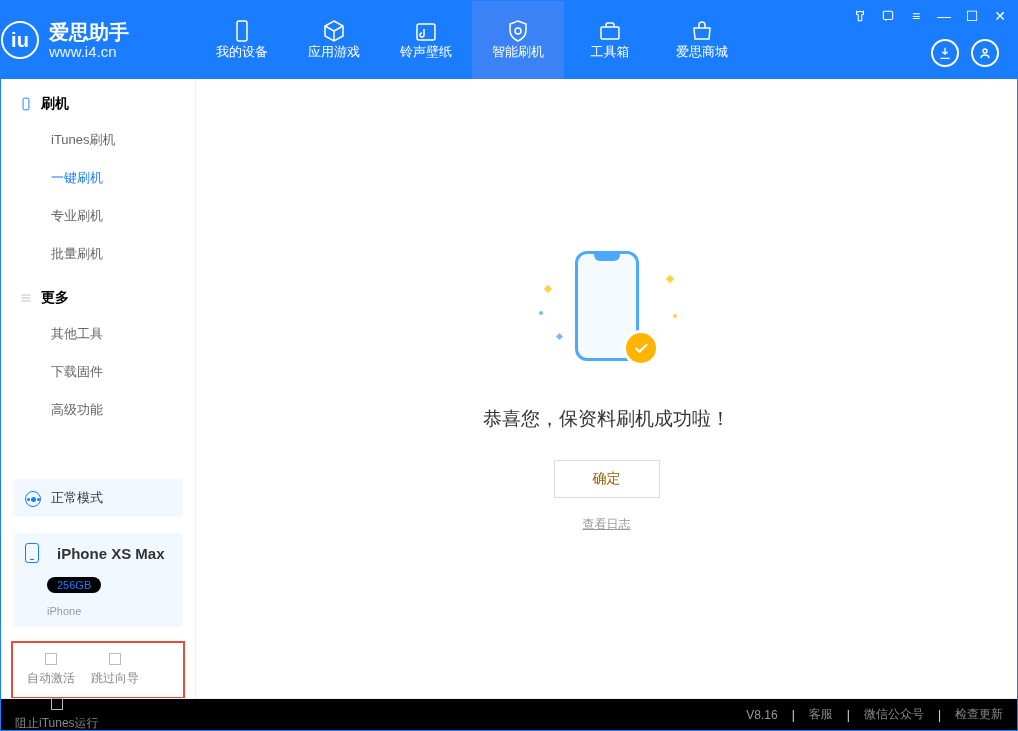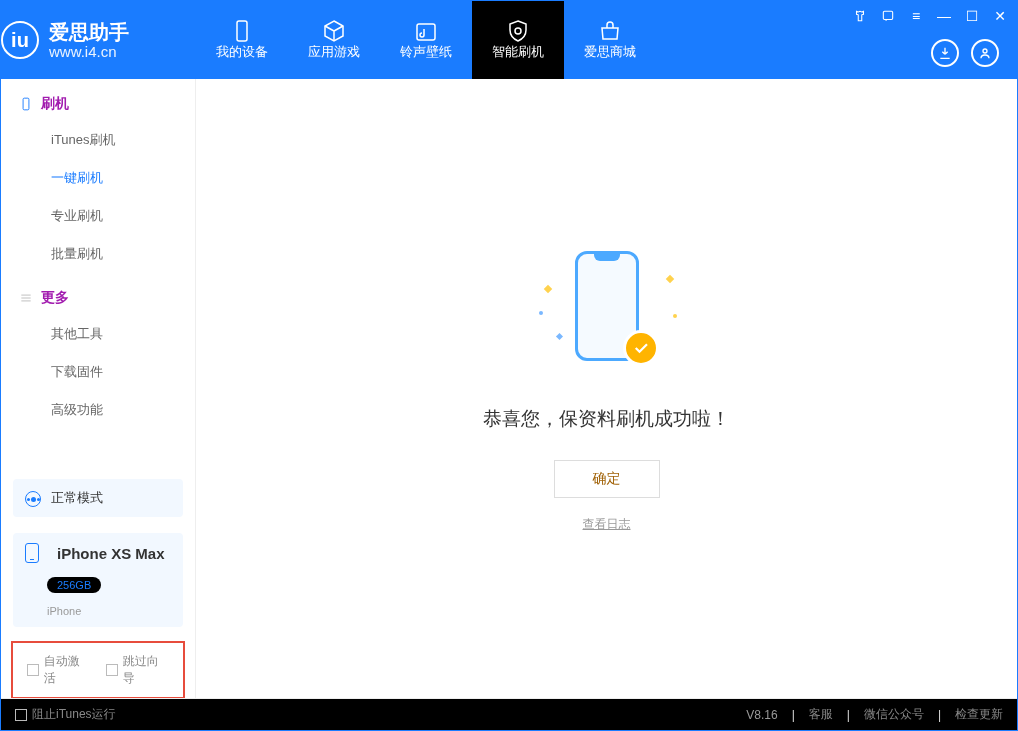--- a/index.html
+++ b/index.html
@@ -7,49 +7,49 @@
 
 
 .header { height: 78px; background: #1a7cff; display: flex; align-items: stretch; color: #fff; position: relative; }
 .logo-area { width: 195px; display: flex; align-items: center; }
 .logo-circle { width: 38px; height: 38px; border-radius: 50%; border: 2px solid #fff; display: flex; align-items: center; justify-content: center; font-size: 20px; font-weight: bold; margin-right: 10px; }
 .logo-text { display: flex; flex-direction: column; }
 .logo-title { font-size: 20px; font-weight: bold; line-height: 1.1; }
 .logo-sub { font-size: 15px; opacity: 0.9; }
 .nav-tabs { display: flex; }
 .nav-tab { width: 92px; display: flex; flex-direction: column; align-items: center; justify-content: center; cursor: pointer; font-size: 13px; gap: 0; }
-.nav-tab.active { background: #000000; }
+.nav-tab.active { background: #3b82f6; }
 .nav-icon { width: 24px; height: 24px; display: flex; align-items: center; justify-content: center; }
 .nav-icon svg { width: 24px; height: 24px; fill: #fff; }
 .win-controls { position: absolute; right: 8px; top: 6px; display: flex; gap: 10px; align-items: center; }
 .win-controls span { width: 18px; height: 18px; display: flex; align-items: center; justify-content: center; cursor: pointer; color: #fff; font-size: 14px; }
 .header-actions { position: absolute; right: 18px; bottom: 12px; display: flex; gap: 12px; }
 .circle-btn { width: 28px; height: 28px; border-radius: 50%; border: 2px solid #fff; display: flex; align-items: center; justify-content: center; cursor: pointer; color: #fff; }
 .circle-btn svg { width: 16px; height: 16px; fill: #fff; }
 
 
 .body { display: flex; height: 620px; }
 .sidebar { width: 195px; border-right: 1px solid #eee; display: flex; flex-direction: column; }
-.side-group-header { display: flex; align-items: center; padding: 16px 18px 8px; font-size: 14px; color: #a21caf; font-weight: 600; gap: 8px; }
+.side-group-header { display: flex; align-items: center; padding: 16px 18px 8px; font-size: 14px; color: #000000; font-weight: 600; gap: 8px; }
 .side-group-header svg { width: 14px; height: 14px; }
 .side-item { padding: 10px 18px 10px 50px; font-size: 13px; color: #666; cursor: pointer; }
 .side-item.active { color: #1a7cff; }
 .side-spacer { flex: 1; }
 .device-box { margin: 8px 12px; padding: 10px 12px; background: #f2f8ff; border-radius: 4px; display: flex; align-items: flex-end; gap: 10px; font-size: 13px; color: #333; }
 .device-box.info { flex-direction: column; align-items: flex-start; }
 .device-name-row { display: flex; align-items: center; gap: 18px; font-weight: 600; font-size: 15px; color: #333; }
 .capacity-badge { font-size: 11px; color: #1a7cff; background: #000000; border-radius: 10px; padding: 2px 10px; margin-top: 4px; margin-left: 22px; }
 .device-sub { font-size: 11px; color: #999; margin-left: 22px; margin-top: 2px; }
 .mode-icon { width: 16px; height: 16px; border-radius: 50%; border: 1.5px solid #1a7cff; display: flex; align-items: center; justify-content: center; }
 .mode-icon::before { content: ""; width: 5px; height: 5px; border-radius: 50%; background: #1a7cff; box-shadow: 5px 0 0 -1px #1a7cff, -5px 0 0 -1px #1a7cff; }
 .phone-small-icon { width: 14px; height: 20px; border: 1.5px solid #1a7cff; border-radius: 3px; position: relative; }
 .phone-small-icon::after { content: ""; position: absolute; bottom: 2px; left: 50%; transform: translateX(-50%); width: 4px; height: 1.5px; background: #1a7cff; }
 
 .checkbox-row { display: flex; gap: 16px; padding: 10px 14px; border: 2px solid #e74c3c; margin: 6px 10px 0; align-items: center; }
-.chk { display: flex; align-items: center; gap: 5px; font-size: 12px; color: #888; cursor: pointer; }
+.chk { display: flex; align-items: center; gap: 5px; font-size: 12px; color: #888; cursor: pointer; flex-direction: column; }
 .chk-box { width: 12px; height: 12px; border: 1px solid #bbb; }
 
 
 .main { flex: 1; position: relative; display: flex; flex-direction: column; align-items: center; justify-content: center; }
 .success-illus { position: relative; width: 140px; height: 130px; margin-bottom: 30px; }
 .phone-big { position: absolute; left: 38px; top: 5px; width: 64px; height: 110px; border: 3px solid #4ca9ff; border-radius: 12px; background: #f5faff; }
 .phone-big::before { content: ""; position: absolute; top: -3px; left: 50%; transform: translateX(-50%); width: 26px; height: 10px; background: #4ca9ff; border-radius: 0 0 6px 6px; }
 .check-badge { position: absolute; right: 18px; bottom: 10px; width: 36px; height: 36px; border-radius: 50%; background: #ffb400; border: 3px solid #fff; display: flex; align-items: center; justify-content: center; }
 .check-badge svg { width: 18px; height: 18px; fill: #fff; }
 .sparkle { position: absolute; background: #ffd24d; transform: rotate(45deg); }
@@ -114,20 +114,29 @@
           <svg viewBox="0 0 24 24">
             <path d="M12 2l8 3v6c0 5-3.5 9-8 11-4.5-2-8-6-8-11V5z" fill="none" stroke="#fff" stroke-width="1.5"></path>
             <path d="M9 12a3 3 0 106 0 3 3 0 00-6 0" fill="none" stroke="#fff" stroke-width="1.5"></path>
           </svg>
         </span>
       <span>智能刷机</span>
     </div>
     <div class="nav-tab">
       <span class="nav-icon">
           <svg viewBox="0 0 24 24">
+            <rect x="3" y="8" width="18" height="12" rx="1" fill="none" stroke="#fff" stroke-width="1.5"></rect>
+            <path d="M8 8V6a2 2 0 012-2h4a2 2 0 012 2v2" fill="none" stroke="#fff" stroke-width="1.5"></path>
+          </svg>
+        </span>
+      <span>工具箱</span>
+    </div>
+    <div class="nav-tab">
+      <span class="nav-icon">
+          <svg viewBox="0 0 24 24">
             <path d="M4 9h16l-1 11H5z" fill="none" stroke="#fff" stroke-width="1.5"></path>
             <path d="M9 9V6a3 3 0 016 0v3" fill="none" stroke="#fff" stroke-width="1.5"></path>
           </svg>
         </span>
       <span>爱思商城</span>
     </div>
   </div>
   <div class="win-controls">
     <span>
         <svg width="14" height="14" viewBox="0 0 24 24" fill="none" stroke="#fff" stroke-width="1.8">

